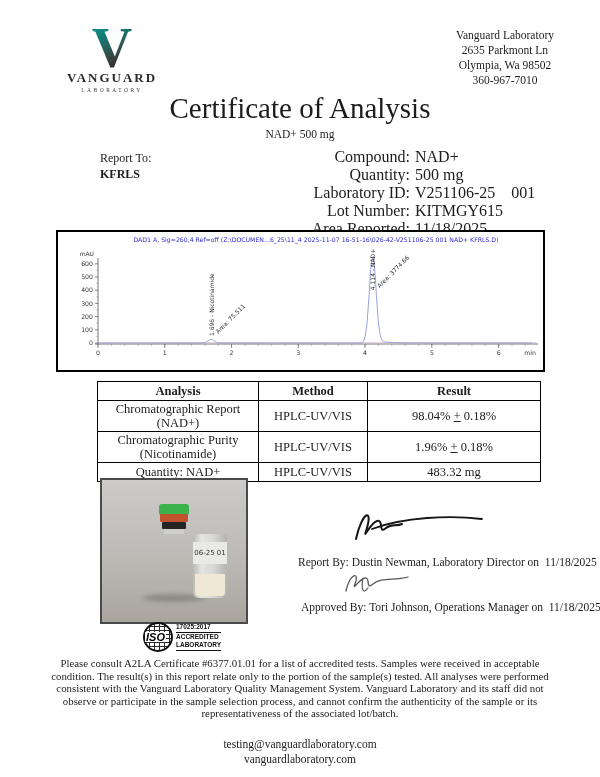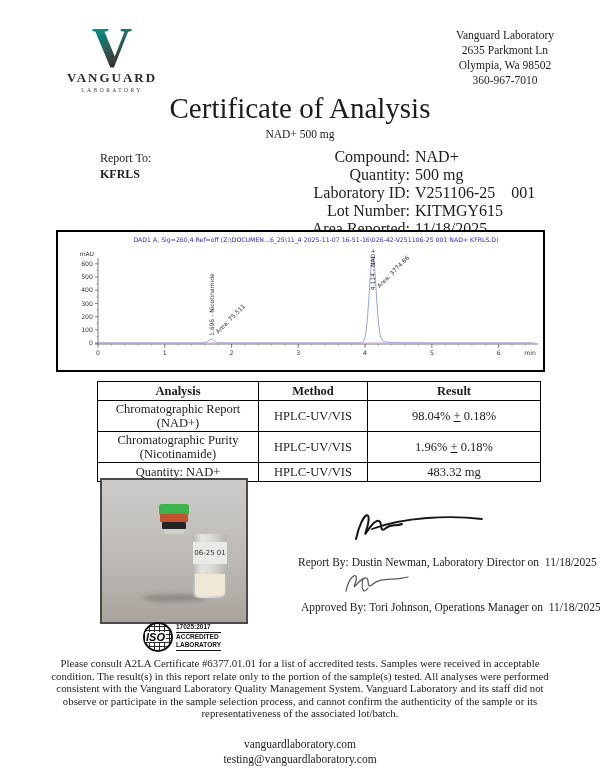--- a/index.html
+++ b/index.html
@@ -276,17 +276,17 @@
     <div class="iso-text">
       <div class="u">17025:2017</div>
       <div>ACCREDITED</div>
       <div class="u">LABORATORY</div>
     </div>
   </div>
 
   <div class="disclaimer">Please consult A2LA Certificate #6377.01.01 for a list of accredited tests. Samples were received in acceptable condition. The result(s) in this report relate only to the portion of the sample(s) tested. All analyses were performed consistent with the Vanguard Laboratory Quality Management System. Vanguard Laboratory and its staff did not observe or participate in the sample selection process, and cannot confirm the authenticity of the sample or its representativeness of the associated lot/batch.</div>
 
   <div class="footer">
+    <div><a href="#">testing@vanguardlaboratory.com</a></div>
     <div><a href="#">vanguardlaboratory.com</a></div>
-    <div><a href="#">testing@vanguardlaboratory.com</a></div>
   </div>
 
 </div>
 
 </body></html>

